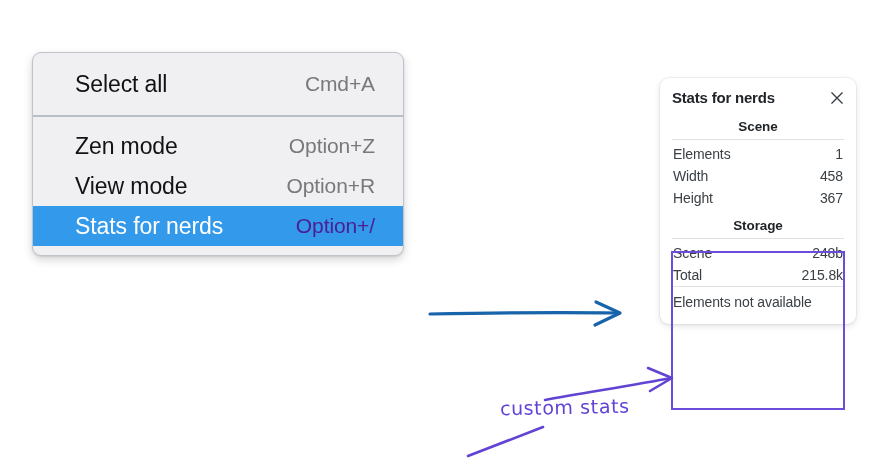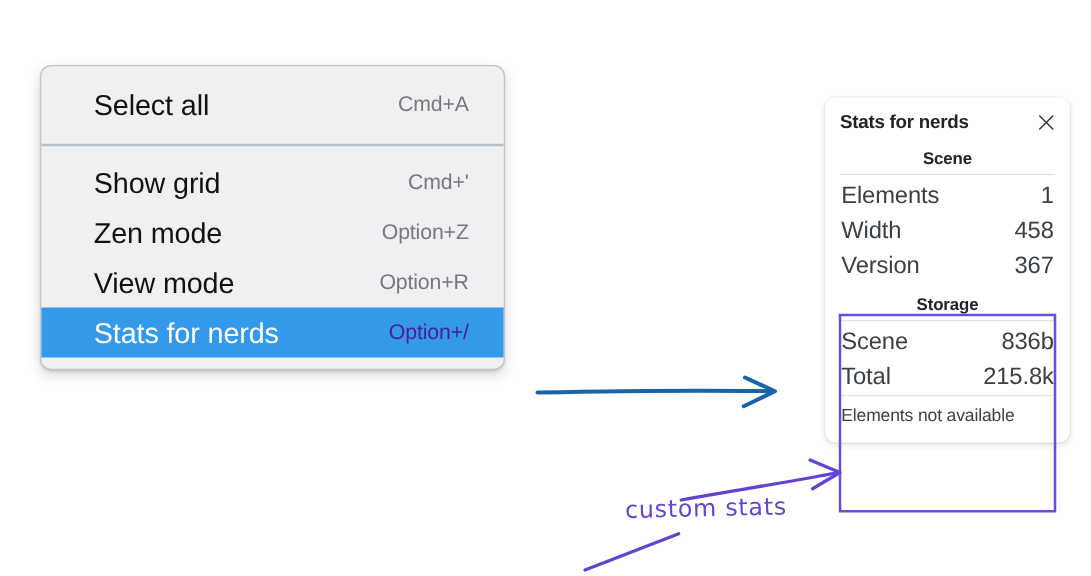--- a/index.html
+++ b/index.html
@@ -57,21 +57,21 @@
     box-sizing: border-box;
     cursor: default;
   }
   .menu-item .label {
     font-size: 23px;
     color: #111214;
     letter-spacing: -0.1px;
     white-space: nowrap;
   }
   .menu-item .shortcut {
-    font-size: 17px;
+    font-size: 21px;
     color: #78787d;
     white-space: nowrap;
     letter-spacing: -0.1px;
   }
   .menu-item.selected {
     background: #3399ea;
   }
   .menu-item.selected .label { color: #ffffff; }
   .menu-item.selected .shortcut { color: #4c1d95; }
 
@@ -123,21 +123,21 @@
   .group-rule {
     height: 1px;
     background: #dee2e6;
     margin: 0 1px 3px 1px;
   }
   .stats-row {
     display: flex;
     align-items: center;
     justify-content: space-between;
     padding: 3px 2px;
-    font-size: 19px;
+    font-size: 14px;
     color: #3b4045;
     letter-spacing: -0.1px;
   }
   .stats-row .k { white-space: nowrap; }
   .stats-row .v { white-space: nowrap; }
   .stats-note {
     font-size: 14px;
     color: #3b4045;
     padding: 4px 2px 2px 2px;
     letter-spacing: -0.1px;
@@ -184,24 +184,20 @@
       <div class="menu-item">
         <span class="label">Select all</span>
         <span class="shortcut">Cmd+A</span>
       </div>
     </div>
 
     <div class="menu-divider"></div>
 
     <div class="menu-section">
       <div class="menu-item">
-        <span class="label">Show grid</span>
-        <span class="shortcut">Cmd+'</span>
-      </div>
-      <div class="menu-item">
         <span class="label">Zen mode</span>
         <span class="shortcut">Option+Z</span>
       </div>
       <div class="menu-item">
         <span class="label">View mode</span>
         <span class="shortcut">Option+R</span>
       </div>
       <div class="menu-item selected">
         <span class="label">Stats for nerds</span>
         <span class="shortcut">Option+/</span>
@@ -226,31 +222,31 @@
       <div class="group-rule"></div>
       <div class="stats-row">
         <span class="k">Elements</span>
         <span class="v">1</span>
       </div>
       <div class="stats-row">
         <span class="k">Width</span>
         <span class="v">458</span>
       </div>
       <div class="stats-row">
-        <span class="k">Version</span>
+        <span class="k">Height</span>
         <span class="v">367</span>
       </div>
     </div>
 
     <div class="stats-group">
       <div class="group-heading">Storage</div>
       <div class="group-rule"></div>
       <div class="stats-row">
         <span class="k">Scene</span>
-        <span class="v">836b</span>
+        <span class="v">248b</span>
       </div>
       <div class="stats-row">
         <span class="k">Total</span>
         <span class="v">215.8k</span>
       </div>
     </div>
 
     <div class="stats-group">
       <div class="group-rule"></div>
       <div class="stats-note">Elements not available</div>

